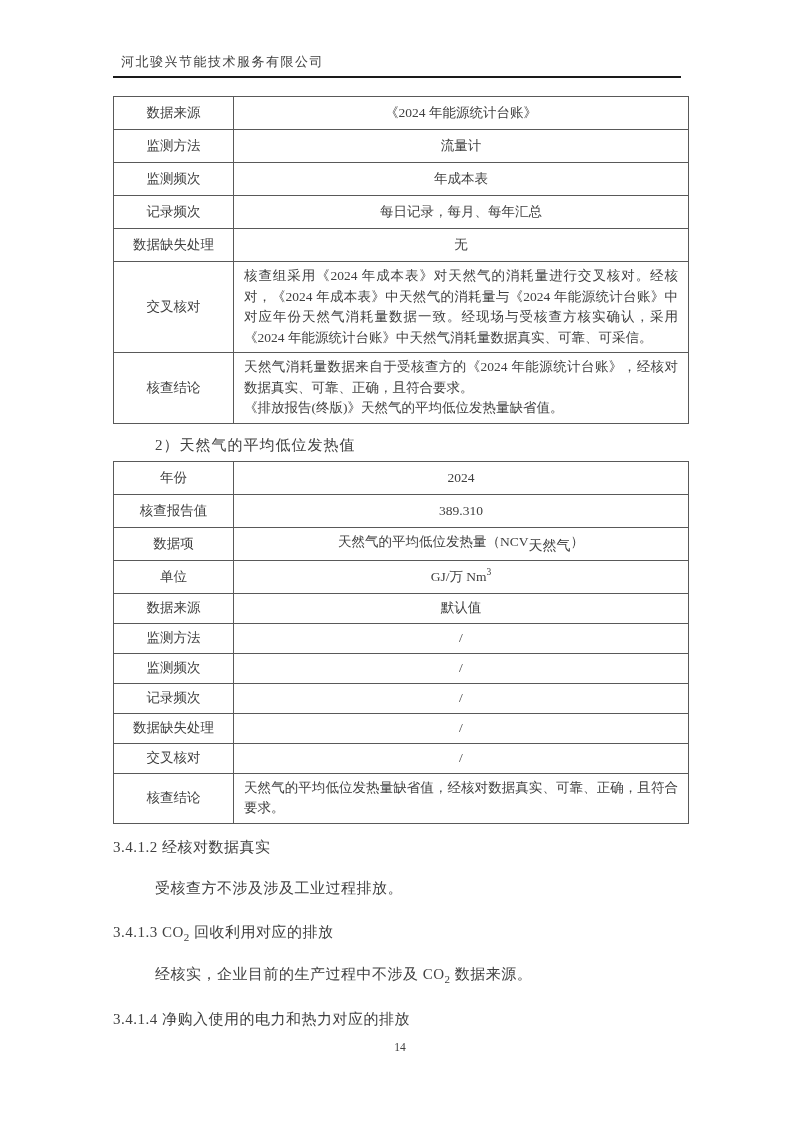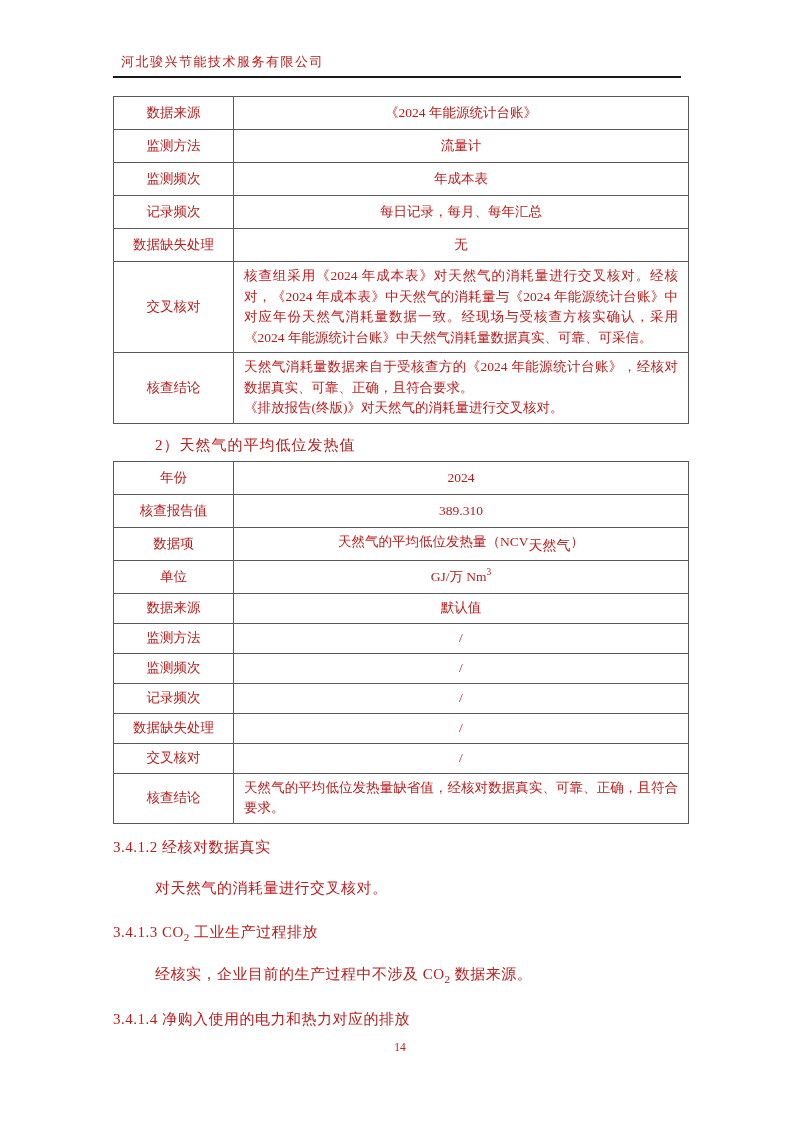--- a/index.html
+++ b/index.html
@@ -2,21 +2,21 @@
 <html><head>
 <meta charset="utf-8">
 <style>
   html,body { margin:0; padding:0; background:#e8e8e8; }
   .page {
     position:relative;
     width:800px; height:1131px;
     margin:0 auto;
     background:#ffffff;
     font-family:"Liberation Serif","DejaVu Serif",serif;
-    color:#b91c1c;
+    color:#404040;
     overflow:hidden;
   }
   .content { position:absolute; left:113px; top:0; width:576px; }
 
   .doc-header {
     margin-top:53px;
     padding:0 0 5px 8px;
     width:560px;
     border-bottom:2px solid #1a1a1a;
     font-size:13px;
@@ -116,21 +116,21 @@
           <td class="val">无</td>
         </tr>
         <tr>
           <td class="lbl">交叉核对</td>
           <td class="long">核查组采用《2024 年成本表》对天然气的消耗量进行交叉核对。经核对，《2024 年成本表》中天然气的消耗量与《2024 年能源统计台账》中对应年份天然气消耗量数据一致。经现场与受核查方核实确认，采用《2024 年能源统计台账》中天然气消耗量数据真实、可靠、可采信。</td>
         </tr>
         <tr>
           <td class="lbl">核查结论</td>
           <td class="long">
             <div class="ln">天然气消耗量数据来自于受核查方的《2024 年能源统计台账》，经核对数据真实、可靠、正确，且符合要求。</div>
-            <div class="ln">《排放报告(终版)》对天然气的消耗量进行交叉核对。</div>
+            <div class="ln">《排放报告(终版)》天然气的平均低位发热量缺省值。</div>
           </td>
         </tr>
       </tbody>
     </table>
 
     <div class="sub-heading">2）天然气的平均低位发热值</div>
 
     <table class="data t2">
       <colgroup>
           <col class="c1">
@@ -178,23 +178,23 @@
           <td class="val">/</td>
         </tr>
         <tr>
           <td class="lbl">核查结论</td>
           <td class="long">天然气的平均低位发热量缺省值，经核对数据真实、可靠、正确，且符合要求。</td>
         </tr>
       </tbody>
     </table>
 
     <div class="sect-heading first">3.4.1.2 经核对数据真实</div>
-    <div class="sect-body">对天然气的消耗量进行交叉核对。</div>
-
-    <div class="sect-heading"><span>3.4.1.3 CO</span><sub class="co2-sub">2</sub><span> 工业生产过程排放</span></div>
+    <div class="sect-body">受核查方不涉及涉及工业过程排放。</div>
+
+    <div class="sect-heading"><span>3.4.1.3 CO</span><sub class="co2-sub">2</sub><span> 回收利用对应的排放</span></div>
     <div class="sect-body"><span>经核实，企业目前的生产过程中不涉及 CO</span><sub class="co2-sub">2</sub><span> 数据来源。</span></div>
 
     <div class="sect-heading">3.4.1.4 净购入使用的电力和热力对应的排放</div>
 
   </div>
 
   <div class="page-number">14</div>
 </div>
 
 </body></html>

